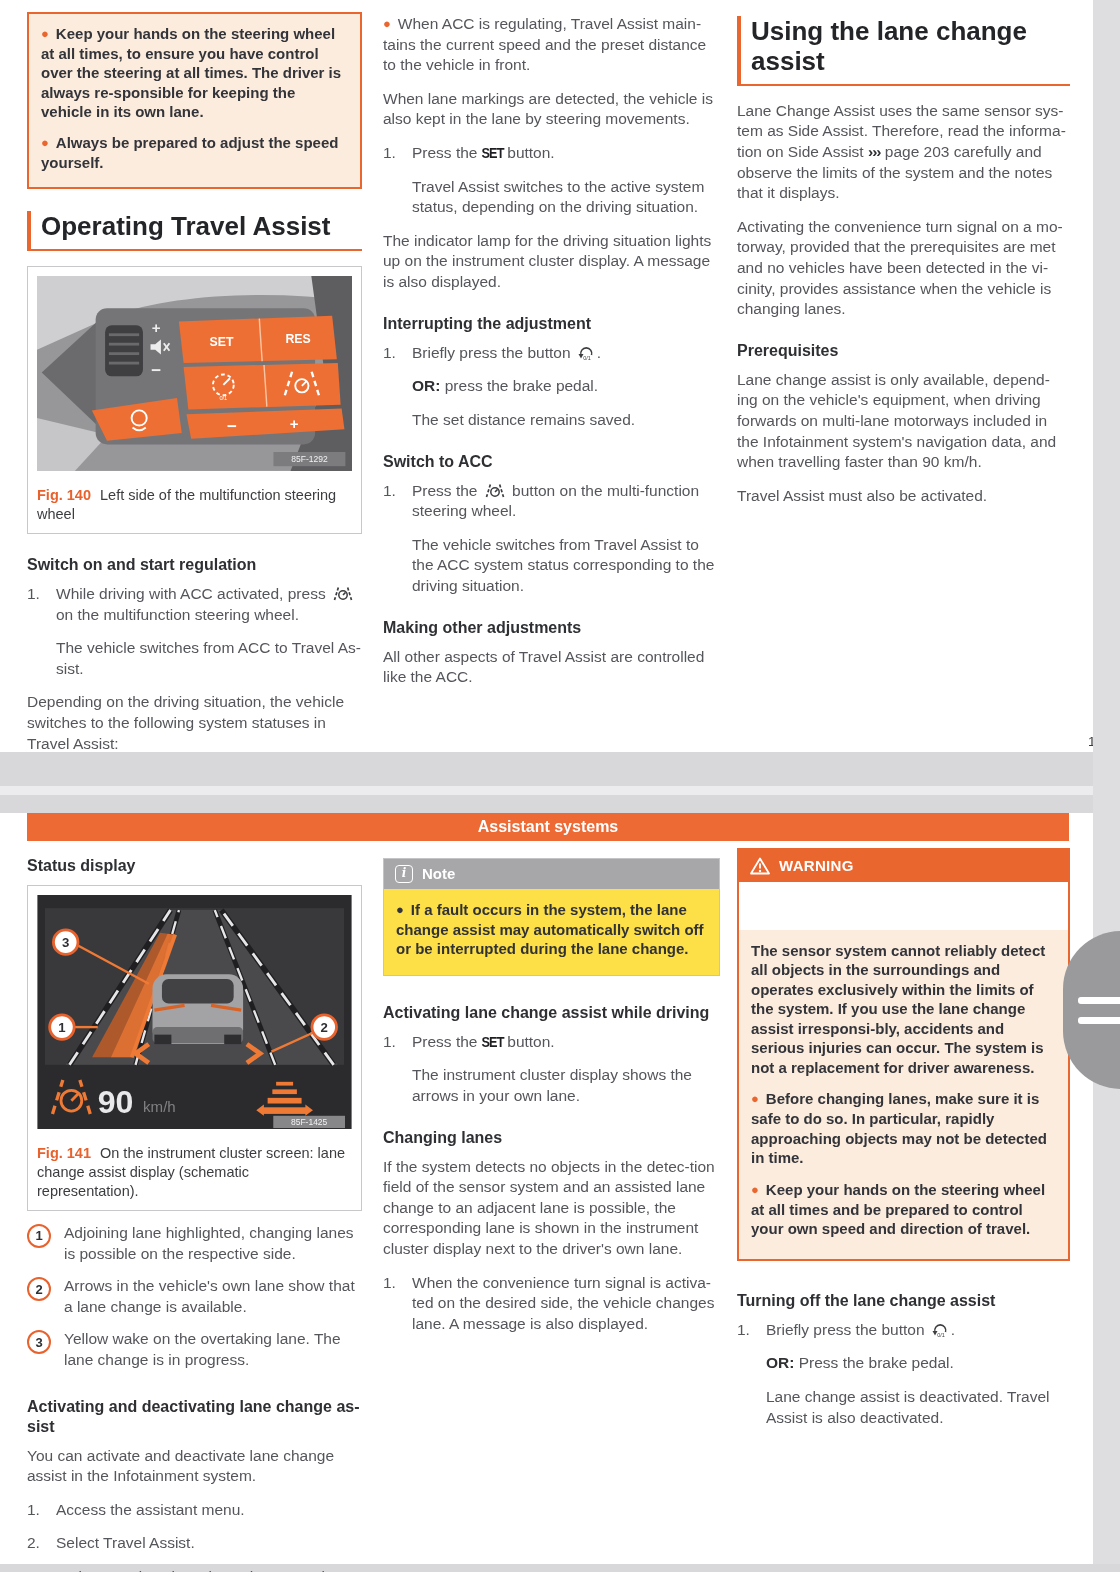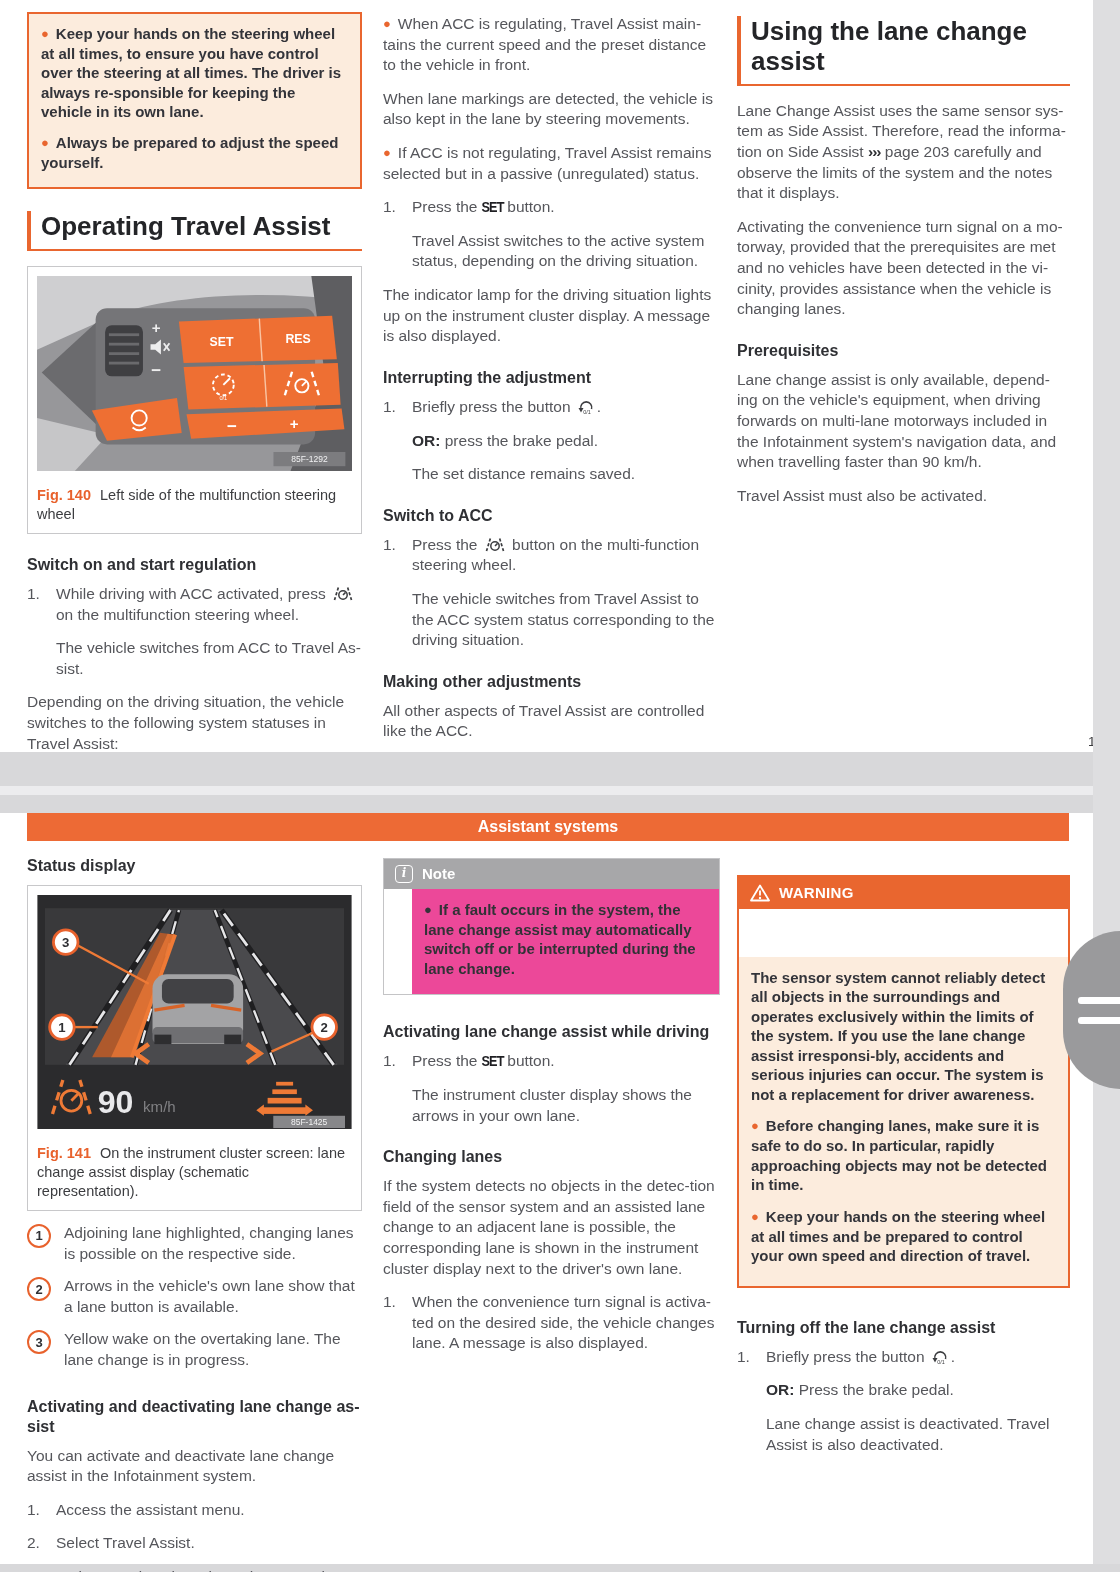--- a/index.html
+++ b/index.html
@@ -20,21 +20,21 @@
   .scroll-handle .grip{position:absolute;left:15px;width:96px;height:7px;background:#fff;border-radius:3px;}
   .grip1{top:66px}.grip2{top:86px}
 
   
   .col{position:absolute;width:335px;}
   #p1c1{left:27px;top:12px;}
   #p1c2{left:383px;top:14px;width:337px;}
   #p1c3{left:737px;top:16px;width:333px;}
   #p2c1{left:27px;top:856px;}
   #p2c2{left:383px;top:856px;width:337px;}
-  #p2c3{left:737px;top:875px;width:333px;}
+  #p2c3{left:737px;top:848px;width:333px;}
 
   p{margin:0 0 13px 0;}
   .subhead{font-weight:700;color:#2f3034;font-size:16px;margin:21px 0 9px 0;line-height:1.25;}
   .subhead.first{margin-top:0;}
 
   .section-title{
     font-weight:800;color:#242528;font-size:26px;line-height:1.15;
     border-left:4px solid #e9662f;border-bottom:2px solid #e9662f;
     padding:1px 0 7px 10px;margin:22px 0 15px 0;
   }
@@ -53,22 +53,22 @@
   .bigwarn-body{background:#fcecdd;padding:11px 12px 8px 12px;font-weight:700;color:#33343a;
     font-size:15px;line-height:1.3;margin-top:48px;}
   .bigwarn-body p{margin:0 0 12px 0;}
 
   .notebox{border:1px solid #c4c4c6;margin:2px 0 27px 0;}
   .note-head{background:#a7a7a9;color:#fff;font-weight:800;font-size:15px;
     padding:5px 11px;display:flex;align-items:center;gap:9px;}
   .note-info-icon{display:inline-flex;align-items:center;justify-content:center;
     width:16px;height:16px;border:1.7px solid #fff;border-radius:4px;
     font-family:"DejaVu Serif",serif;font-style:italic;font-weight:800;font-size:12px;flex:none;}
-  .note-body{background:#ec4899;padding:11px 12px 4px 12px;font-weight:700;color:#313236;
-    font-size:15px;line-height:1.3;margin-left:28px;}
+  .note-body{background:#fde047;padding:11px 12px 4px 12px;font-weight:700;color:#313236;
+    font-size:15px;line-height:1.3;}
   .note-body p{margin:0 0 12px 0;}
 
   
   .step{display:flex;margin:0 0 13px 0;}
   .step-num{width:29px;flex:none;}
   .step-body{flex:1;}
   .step-sub{margin:0 0 13px 29px;}
   .orlabel{font-weight:700;color:#2f3034;}
 
   .keycap{font-weight:800;color:#1f1f23;letter-spacing:-1px;display:inline-block;transform:scaleX(.82);transform-origin:center;margin:0 -3px;}
@@ -169,21 +169,20 @@
       <span>on the multifunction steering wheel.</span>
     </span>
   </div>
   <p class="step-sub">The vehicle switches from ACC to Travel As-sist.</p>
   <p>Depending on the driving situation, the vehicle switches to the following system statuses in Travel Assist:</p>
 </div>
 
 <div class="col" id="p1c2">
   <p><span class="dot">●</span><span>When ACC is regulating, Travel Assist main-tains the current speed and the preset distance to the vehicle in front.</span></p>
   <p>When lane markings are detected, the vehicle is also kept in the lane by steering movements.</p>
-  <p><span class="dot">●</span><span>If ACC is not regulating, Travel Assist remains selected but in a passive (unregulated) status.</span></p>
 
   <div class="step">
     <span class="step-num">1.</span>
     <span class="step-body">
       <span>Press the</span>
       <span class="keycap">SET</span>
       <span>button.</span>
     </span>
   </div>
   <p class="step-sub">Travel Assist switches to the active system status, depending on the driving situation.</p>
@@ -315,21 +314,21 @@
     </svg>
     <div class="figcap"><span class="figlabel">Fig. 141</span><span>On the instrument cluster screen: lane change assist display (schematic representation).</span></div>
   </div>
 
   <div class="leg">
     <span class="cnum">1</span>
     <span>Adjoining lane highlighted, changing lanes is possible on the respective side.</span>
   </div>
   <div class="leg">
     <span class="cnum">2</span>
-    <span>Arrows in the vehicle's own lane show that a lane button is available.</span>
+    <span>Arrows in the vehicle's own lane show that a lane change is available.</span>
   </div>
   <div class="leg">
     <span class="cnum">3</span>
     <span>Yellow wake on the overtaking lane. The lane change is in progress.</span>
   </div>
 
   <div class="subhead" style="margin-top:26px;">Activating and deactivating lane change as-sist</div>
   <p>You can activate and deactivate lane change assist in the Infotainment system.</p>
   <div class="step">
     <span class="step-num">1.</span>

